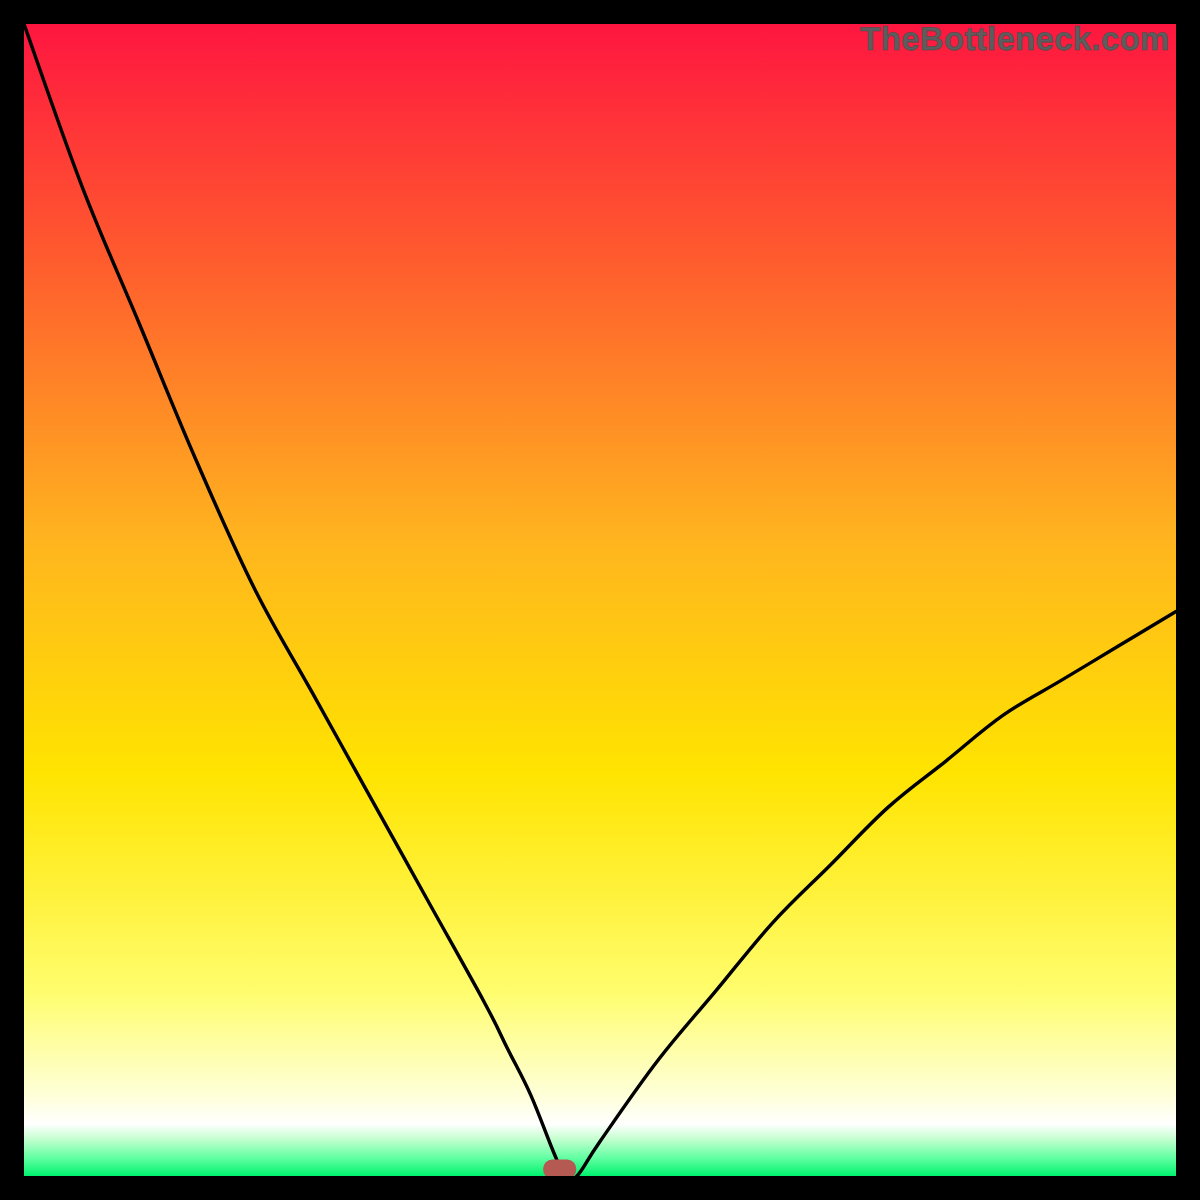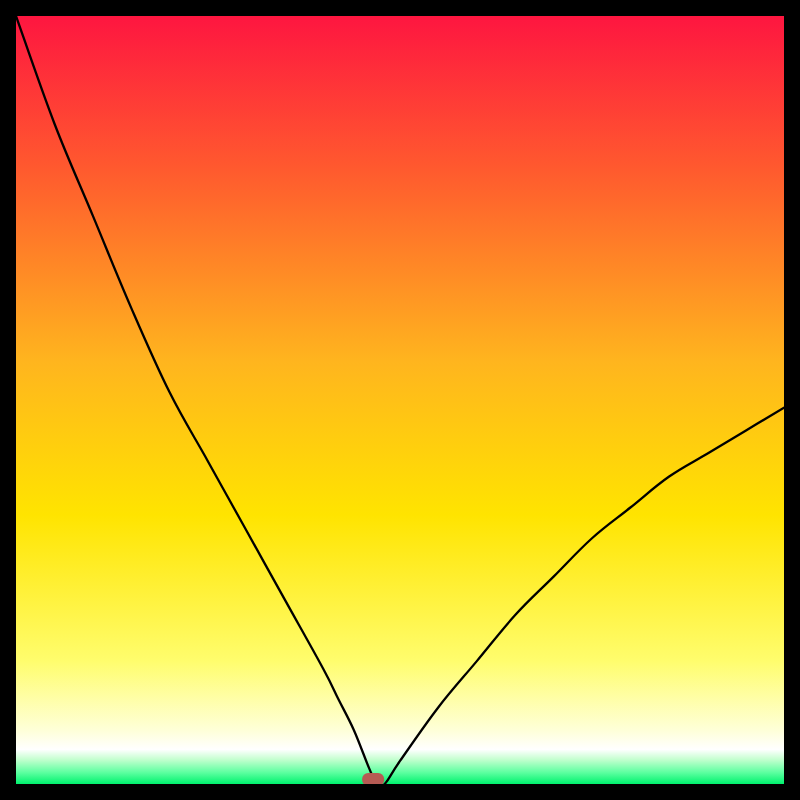--- a/index.html
+++ b/index.html
@@ -73,13 +73,14 @@
       </linearGradient>
     </defs>
     <rect x="0" y="0" width="768" height="768" fill="url(#bg-grad)"></rect>
   </svg>
 
   <svg width="768" height="768" viewBox="0 0 768 768">
     <path id="curve-path" class="curve" d="M 0 0 C 6.912000000000001 19.353599999999997 24.576000000000004 71.57759999999996 38.400000000000006 107.51999999999998 C 52.224000000000004 143.4624 62.97600000000001 166.50240000000005 76.80000000000001 199.68000000000006 C 90.62400000000001 232.85760000000008 101.37599999999999 260.04480000000007 115.19999999999999 291.84000000000003 C 129.024 323.6352 139.776 348.672 153.60000000000002 376.32 C 167.42400000000004 403.96799999999996 178.17600000000002 420.5568 192 445.44 C 205.82399999999998 470.3232 216.576 489.67679999999996 230.39999999999998 514.56 C 244.22399999999996 539.4431999999999 254.97599999999994 558.7968000000001 268.79999999999995 583.6800000000001 C 282.62399999999997 608.5632 297.52320000000003 634.8288 307.20000000000005 652.8 C 316.87680000000006 670.7711999999999 317.0304 672.4608 322.56 683.52 C 328.0896 694.5792 332.3904 701.7984 337.92 714.24 C 343.44960000000003 726.6816 349.13280000000003 742.9632 353.28000000000003 752.64 C 357.4272 762.3168 358.1952 765.2352 360.96 768 C 363.72479999999996 770.7648 364.4928 772.1472 368.64 768 C 372.7872 763.8528 374.3232 758.784 384 744.96 C 393.6768 731.1360000000001 408.576 709.1712 422.40000000000003 691.2 C 436.22400000000005 673.2288000000001 446.97599999999994 661.7088 460.79999999999995 645.12 C 474.62399999999997 628.5312 485.37600000000003 614.2464 499.20000000000005 599.04 C 513.024 583.8335999999999 523.776 574.4639999999999 537.5999999999999 560.64 C 551.4239999999999 546.816 562.1759999999999 534.6816 576 522.24 C 589.8240000000001 509.7984 600.5760000000001 502.5792 614.4000000000001 491.52 C 628.224 480.46079999999995 638.976 470.47679999999997 652.8 460.79999999999995 C 666.6239999999999 451.12319999999994 677.3760000000001 446.0544 691.2 437.76 C 705.024 429.4656 715.776 423.01439999999997 729.5999999999999 414.71999999999997 C 743.4239999999999 406.4256 761.088 395.8272 768 391.68"></path>
     <rect id="marker-rect" class="marker" rx="6" ry="6" x="346.12" y="757" width="22" height="13"></rect>
   </svg>
 
+  <div class="watermark">TheBottleneck.com</div>
 </div>
 
 </body></html>

